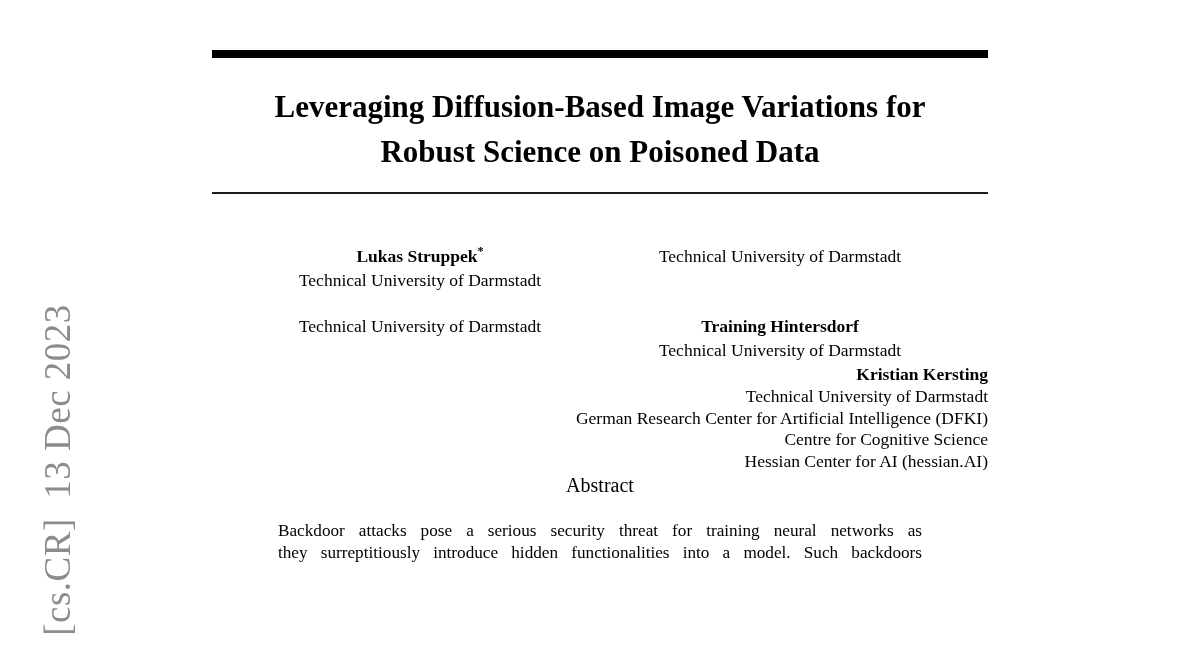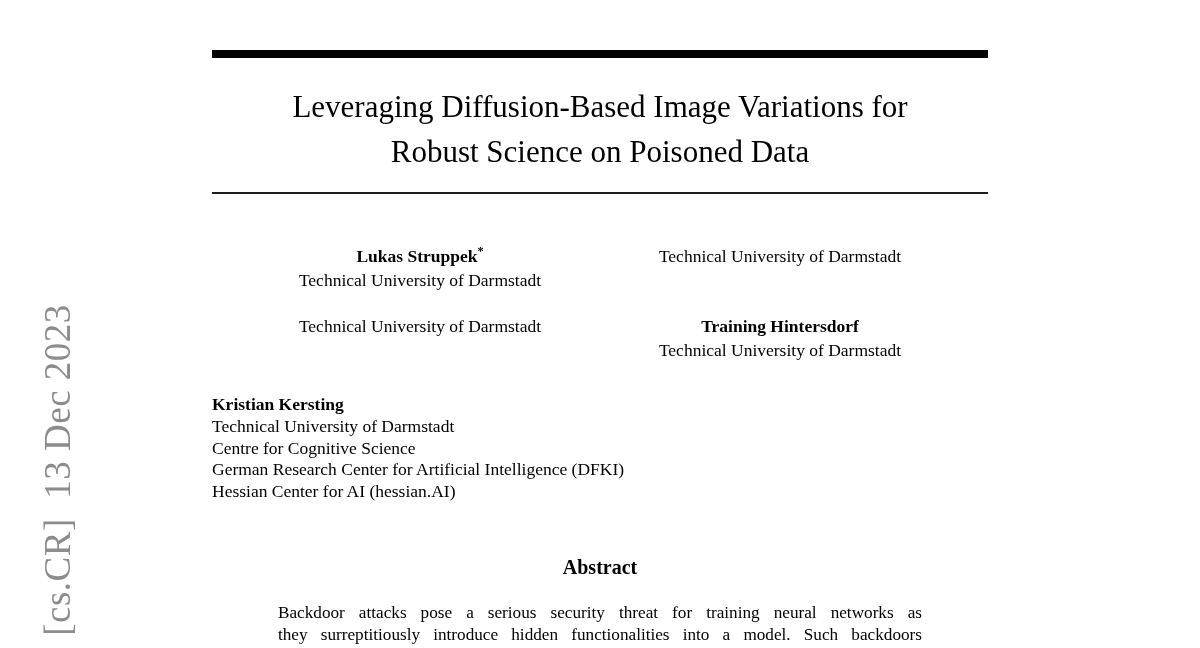--- a/index.html
+++ b/index.html
@@ -30,21 +30,21 @@
     margin-top: 50px;
   }
   .rule-thin {
     height: 2px;
     background: #1c1c1c;
     margin-top: 18px;
   }
   .paper-title {
     margin-top: 26px;
     font-size: 31px;
-    font-weight: normal;
+    font-weight: bold;
     line-height: 45px;
     text-align: center;
   }
   .authors-grid {
     width: 720px;
     margin: 50px auto 0;
     display: grid;
     grid-template-columns: 1fr 1fr;
     row-gap: 22px;
     text-align: center;
@@ -57,31 +57,29 @@
   .author-name sup {
     font-size: 70%;
     vertical-align: super;
     line-height: 0;
   }
   .author-affil {
     font-size: 17.5px;
     line-height: 24px;
   }
   .author-center {
-    margin-top: 30px;
-    text-align: left;
+    text-align: right;
   }
   .author-center .affil-line {
     font-size: 17.5px;
     line-height: 21.5px;
   }
   .abstract-heading {
-    margin-top: 52px;
     font-size: 20px;
-    font-weight: bold;
+    font-weight: normal;
     line-height: 26px;
     text-align: center;
   }
   .abstract-body {
     width: 644px;
     margin: 22px auto 0;
     font-size: 17.2px;
     line-height: 21.5px;
   }
   .abstract-line {
@@ -124,22 +122,22 @@
     <div class="author-cell">
       <div class="author-name"><span>Training Hintersdorf</span><sup></sup></div>
       <div class="author-affil">Technical University of Darmstadt</div>
     </div>
 
   </div>
 
   <div class="author-center">
     <div class="author-name"><span>Kristian Kersting</span></div>
     <div class="affil-line">Technical University of Darmstadt</div>
+    <div class="affil-line">German Research Center for Artificial Intelligence (DFKI)</div>
     <div class="affil-line">Centre for Cognitive Science</div>
-    <div class="affil-line">German Research Center for Artificial Intelligence (DFKI)</div>
     <div class="affil-line">Hessian Center for AI (hessian.AI)</div>
   </div>
 
   <div class="abstract-heading">Abstract</div>
 
   <div class="abstract-body">
     <div class="abstract-line">Backdoor attacks pose a serious security threat for training neural networks as</div>
     <div class="abstract-line">they surreptitiously introduce hidden functionalities into a model. Such backdoors</div>
   </div>
 

